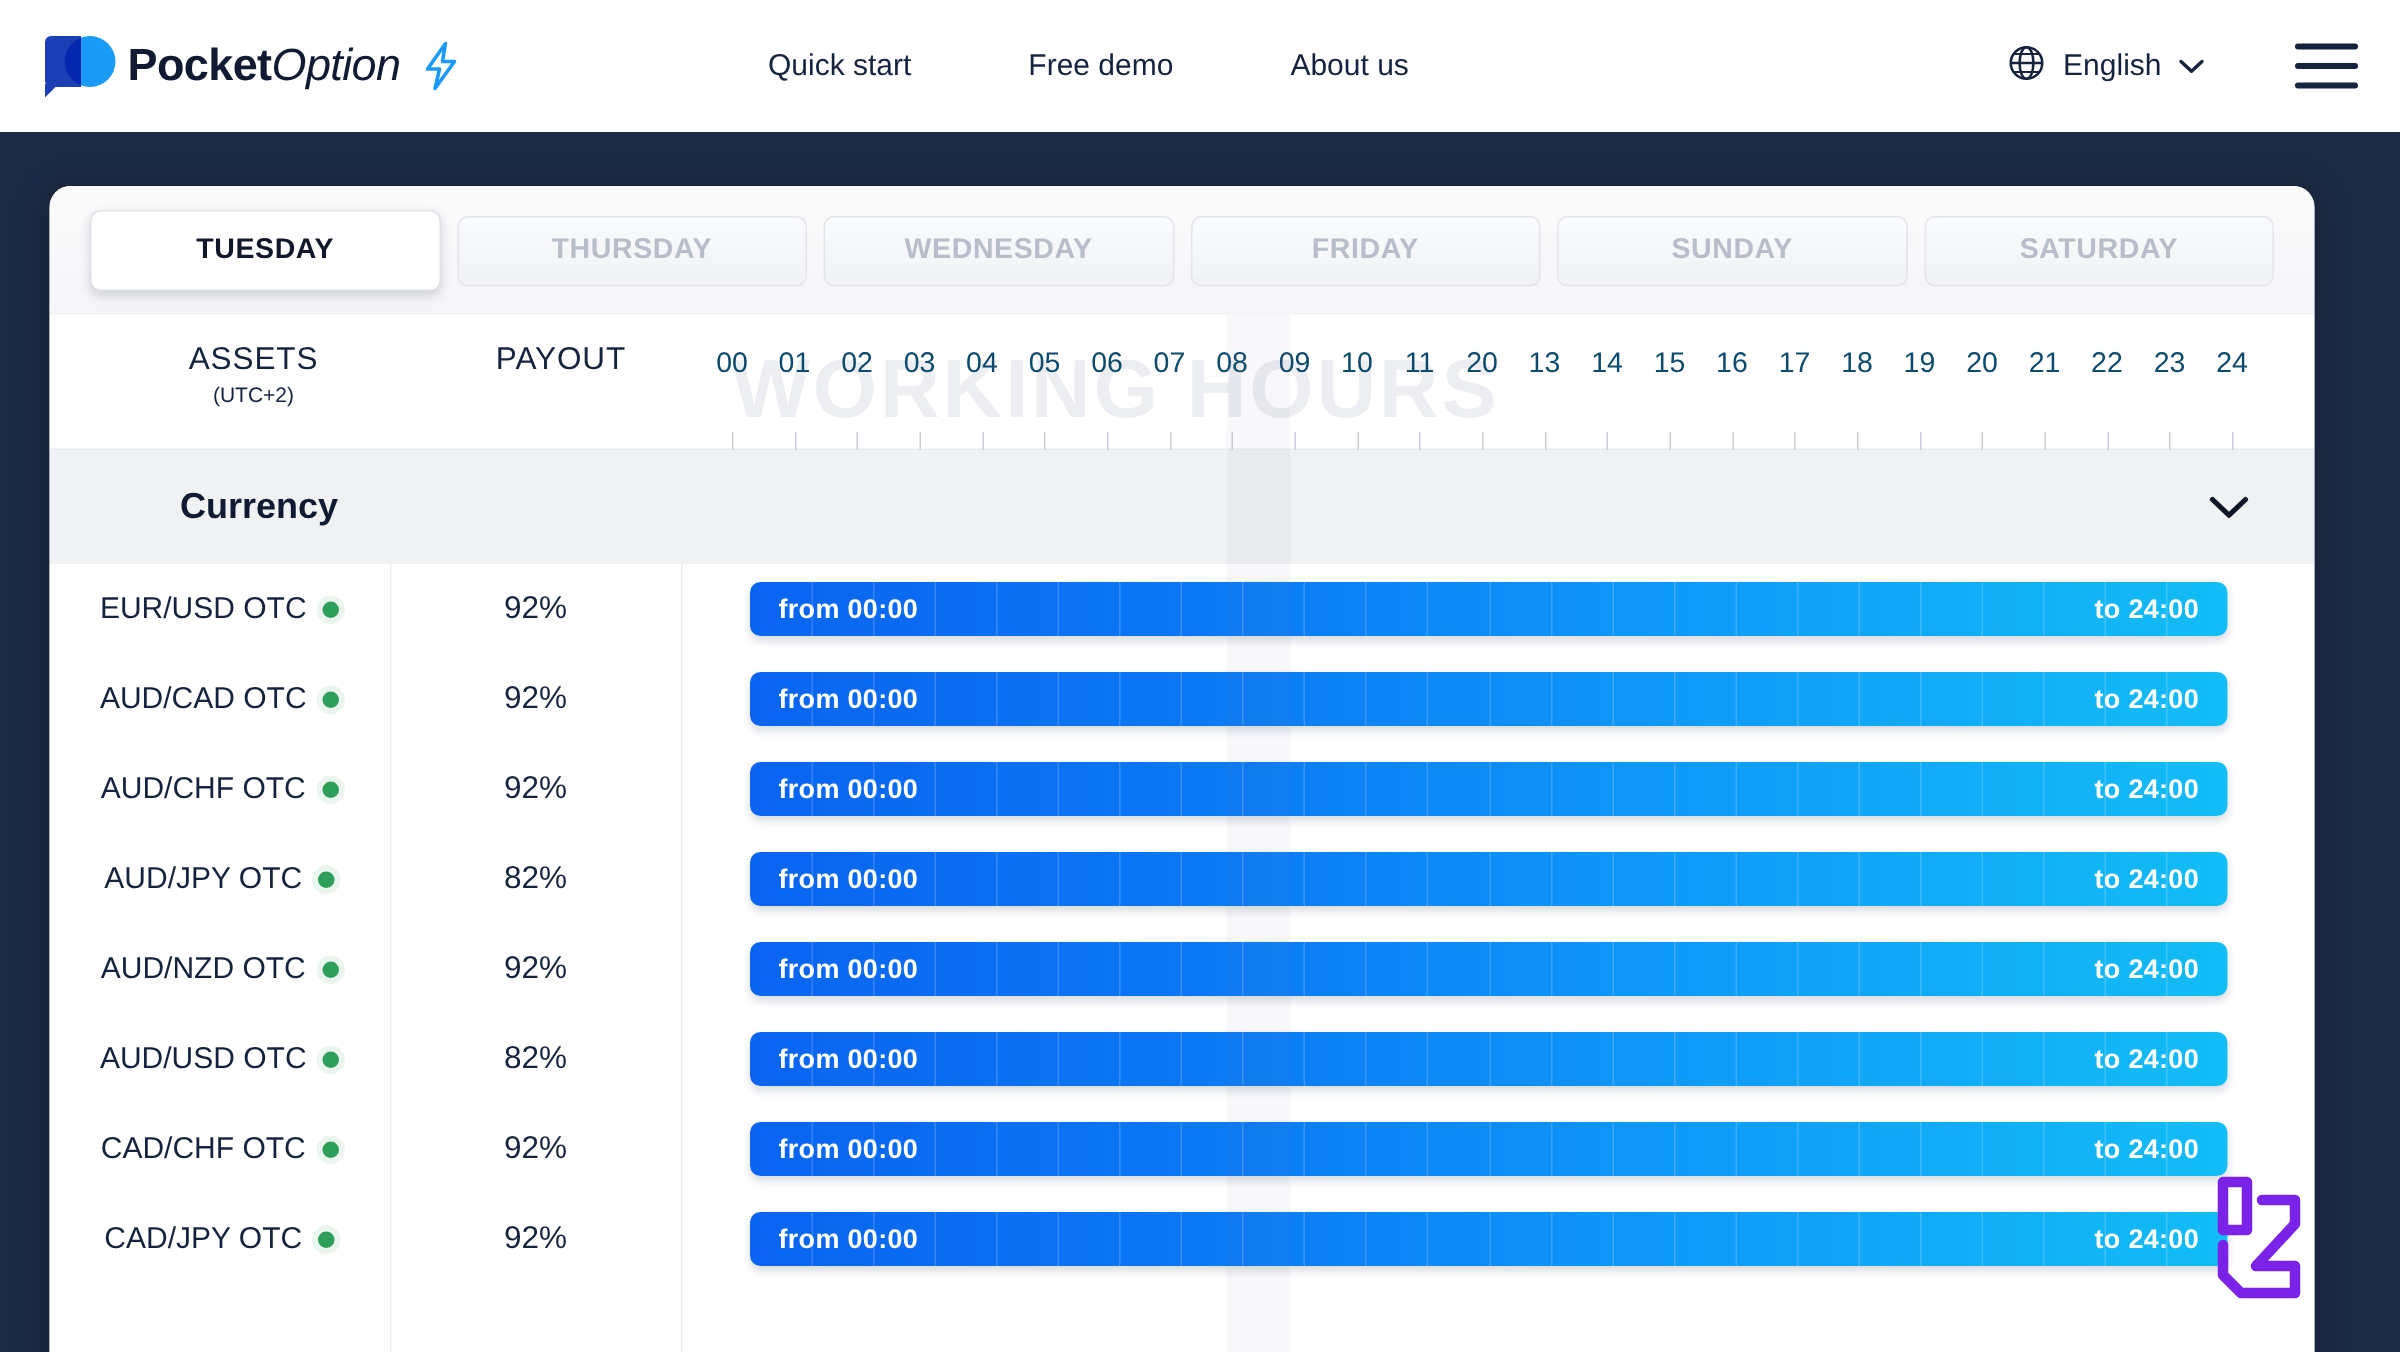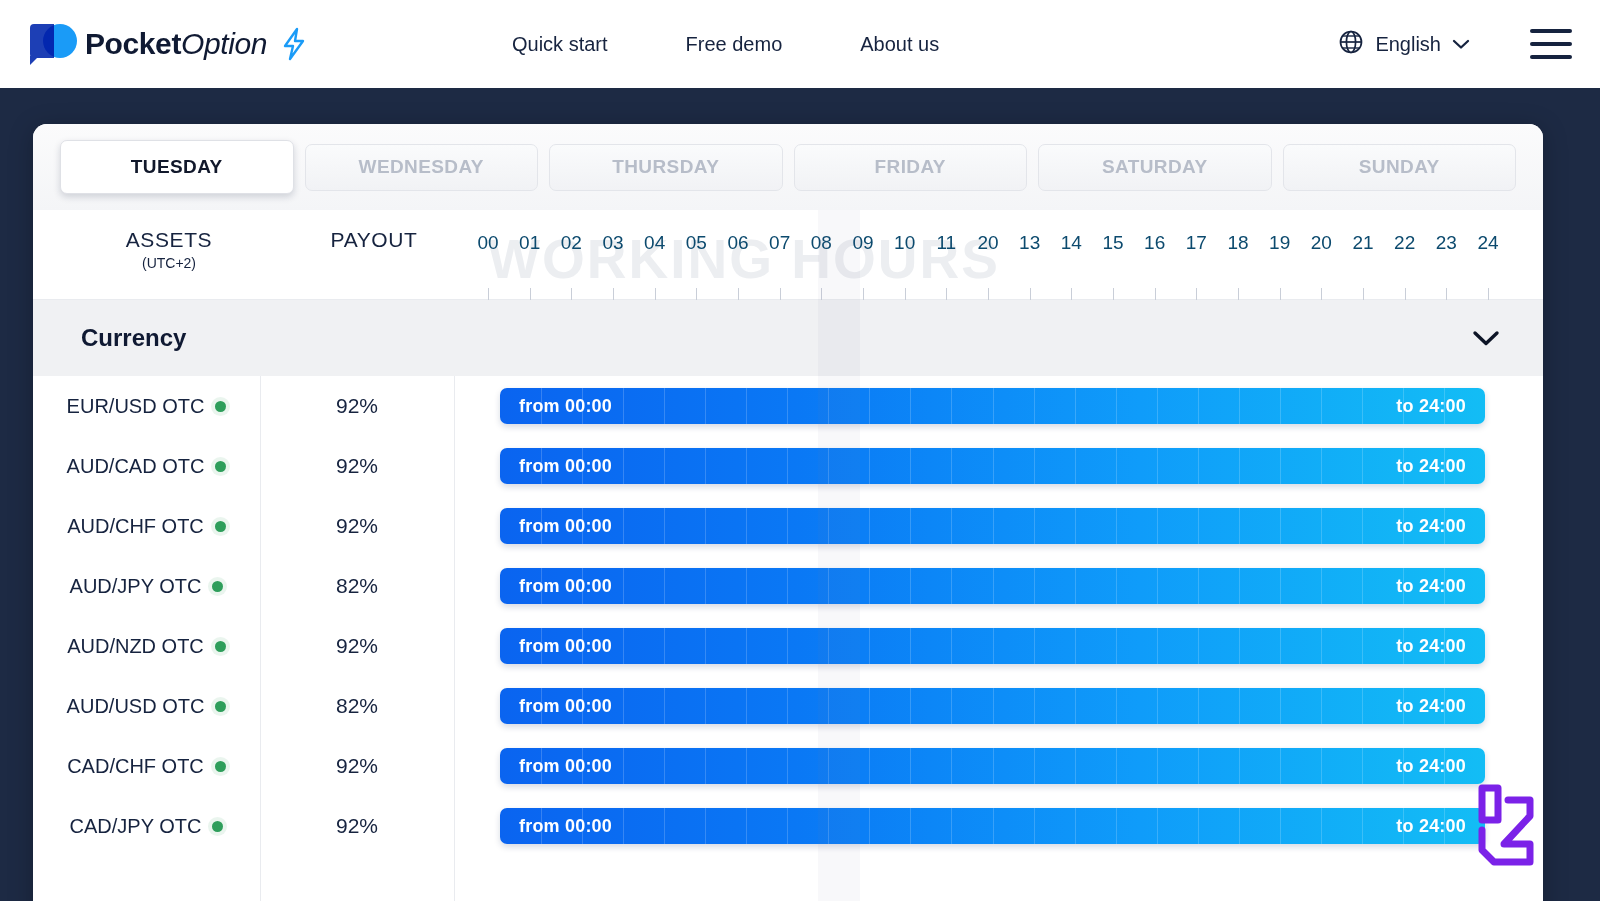--- a/index.html
+++ b/index.html
@@ -153,21 +153,21 @@
     width: 37px; height: 714px;
     background: rgba(120,135,165,.055);
     pointer-events: none; z-index: 5;
   }
 
   
   .group {
     position: absolute; top: 176px; left: 0;
     width: 1510px; height: 76px;
     background: #f0f1f3;
-    display: flex; align-items: center;
+    display: flex; align-items: center; padding-left: 39px;
   }
   .group-title {
     margin-left: 48px;
     font-size: 24px; font-weight: 700; color: #101a33;
   }
   .group-chev { margin-left: auto; margin-right: 42px; cursor: pointer; display:flex; }
 
   
   .tbl {
     position: absolute; top: 252px; left: 0;
@@ -298,25 +298,25 @@
     </div>
   </div>
 </div>
 
 <div class="page-bg"></div>
 
 <div class="card">
 
   <div class="daytabs" id="daytabs">
       <div class="daytab active">TUESDAY</div>
+      <div class="daytab">THURSDAY</div>
       <div class="daytab">WEDNESDAY</div>
-      <div class="daytab">THURSDAY</div>
       <div class="daytab">FRIDAY</div>
+      <div class="daytab">SUNDAY</div>
       <div class="daytab">SATURDAY</div>
-      <div class="daytab">SUNDAY</div>
     </div>
 
   <div class="colhead">
     <div class="watermark">WORKING HOURS</div>
     <div class="ch-assets">
       <div class="t1">ASSETS</div>
       <div class="t2">(UTC+2)</div>
     </div>
     <div class="ch-payout">PAYOUT</div>
     <div class="hours-scale" id="hours-scale">

